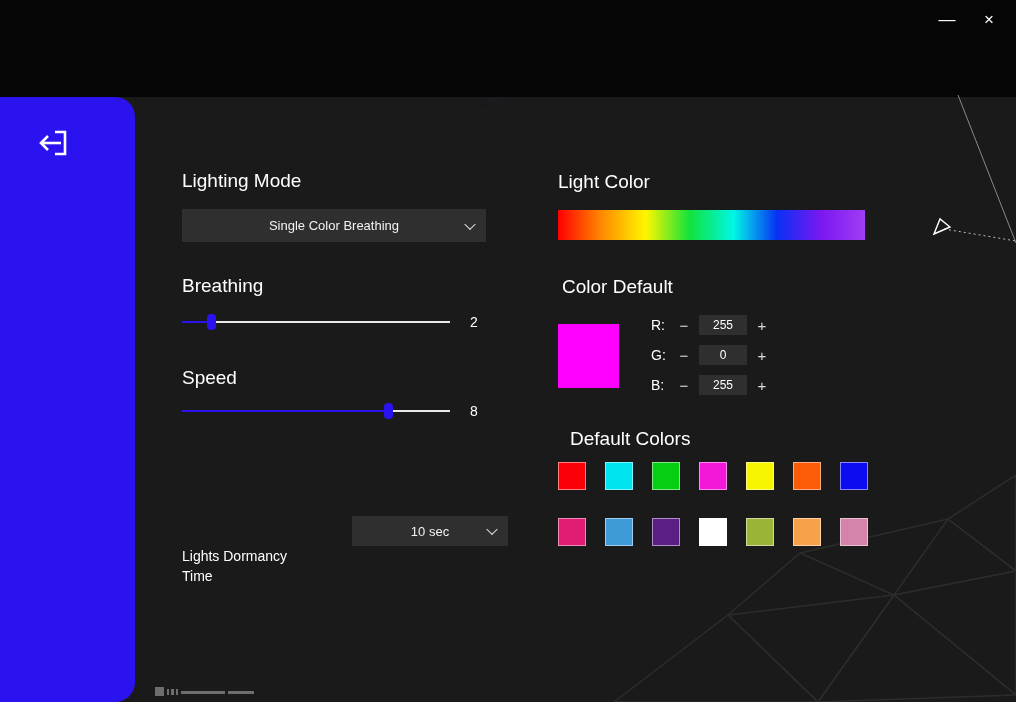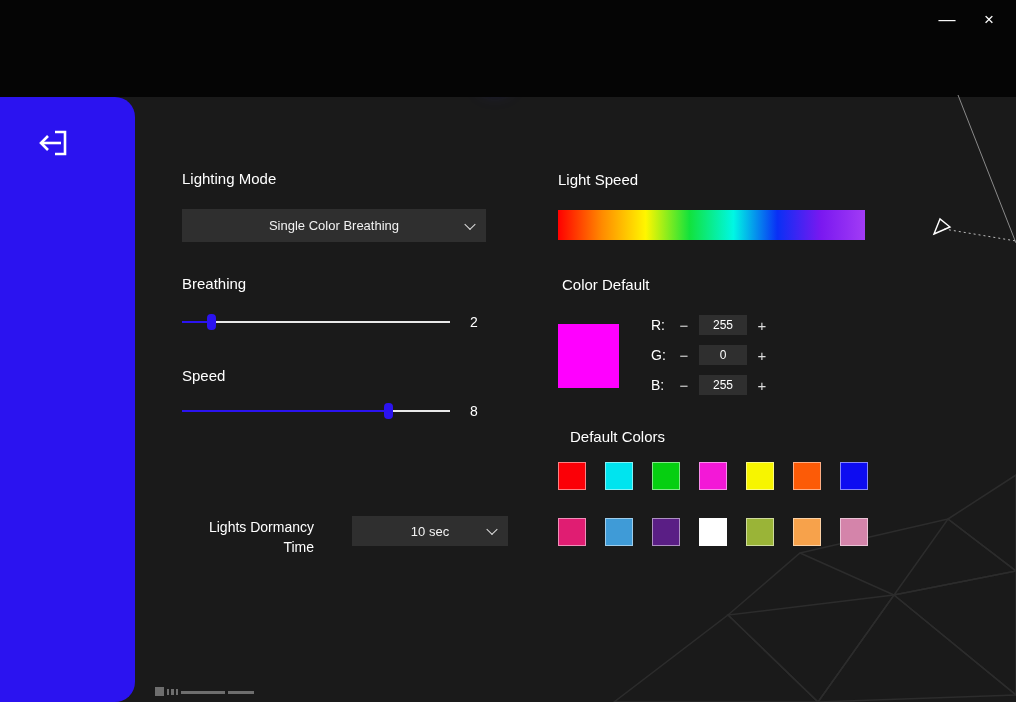--- a/index.html
+++ b/index.html
@@ -20,21 +20,21 @@
   .pipe { color: #7a7a7a; font-size: 15px; }
   .nav-item { width: 30px; height: 30px; display: flex; align-items: center; justify-content: center; cursor: pointer; }
   .macro-circle { width: 22px; height: 22px; border: 1.7px solid #fff; border-radius: 50%; display: flex; align-items: center; justify-content: center; font-size: 11px; font-weight: bold; }
   .nav-active svg { filter: drop-shadow(0 0 4px #4343ff) drop-shadow(0 0 9px #3030dd); }
   .battery { position: absolute; right: 26px; top: 62px; display: flex; align-items: center; }
   .batt-body { width: 36px; height: 18px; border: 2px solid #efefef; border-radius: 3px; padding: 2px; display: flex; gap: 2px; }
   .batt-seg { flex: 1; border-radius: 1px; }
   .batt-nub { width: 4px; height: 9px; background: #efefef; border-radius: 0 2px 2px 0; margin-left: 1px; }
   .sidebar { position: absolute; left: 0; top: 97px; width: 135px; height: 605px; border-radius: 0 20px 20px 0; z-index: 1; }
   .back-btn { position: absolute; left: 34px; top: 28px; background: none; border: none; cursor: pointer; }
-  .section-label { position: absolute; font-size: 15px; color: #fff; z-index: 1; }
+  .section-label { position: absolute; font-size: 19px; color: #fff; z-index: 1; }
   .dropdown { position: absolute; background: #2f2f2f; display: flex; align-items: center; justify-content: center; font-size: 13px; color: #f2f2f2; cursor: pointer; z-index: 1; }
   .chevron { position: absolute; right: 12px; top: 50%; width: 8px; height: 8px; border-right: 1.6px solid #ddd; border-bottom: 1.6px solid #ddd; transform: translateY(-70%) rotate(45deg); }
   .slider { position: absolute; height: 18px; cursor: pointer; z-index: 1; }
   .slider .track { position: absolute; left: 0; right: 0; top: 8px; height: 2px; background: #e9e9e9; }
   .slider .fill { position: absolute; left: 0; top: 8px; height: 2px; }
   .slider .thumb { position: absolute; top: 1px; width: 9px; height: 16px; border-radius: 4px; }
   .slider-value { position: absolute; font-size: 14px; z-index: 1; }
   .gradient-bar { position: absolute; cursor: crosshair; z-index: 1; }
   .preview-swatch { position: absolute; z-index: 1; }
   .channel-row { position: absolute; display: flex; align-items: center; gap: 9px; z-index: 1; }
@@ -160,27 +160,27 @@
 <div class="slider-value" style="left:470px; top:314px;">2</div>
 
 <div class="section-label" style="left:182px; top:367px;">Speed</div>
 <div class="slider" style="left:182px; top:402px; width:268px;">
   <div class="track"></div>
   <div class="fill" style="background: rgb(43, 19, 240); width: 77%;"></div>
   <div class="thumb" style="background: rgb(43, 19, 240); left: calc(77% - 4px);"></div>
 </div>
 <div class="slider-value" style="left:470px; top:403px;">8</div>
 
-<div class="section-label dormancy-label" style="left:182px; top:517px;text-align:right;">Lights Dormancy Time</div>
+<div class="section-label dormancy-label" style="left:182px; top:546px;">Lights Dormancy Time</div>
 <div class="dropdown" style="left:352px; top:516px; width:156px; height:30px;">
   <span>10 sec</span>
   <span class="chevron"></span>
 </div>
 
-<div class="section-label" style="left:558px; top:171px;">Light Speed</div>
+<div class="section-label" style="left:558px; top:171px;">Light Color</div>
 <div class="gradient-bar" style="left: 558px; top: 210px; width: 307px; height: 30px; background: linear-gradient(90deg, rgb(255, 0, 0), rgb(255, 138, 0), rgb(255, 246, 0), rgb(18, 226, 60), rgb(0, 247, 228), rgb(9, 48, 245), rgb(122, 24, 240), rgb(162, 60, 245));"></div>
 
 <div class="section-label" style="left:562px; top:276px;">Color Default</div>
 <div class="preview-swatch" style="left: 558px; top: 324px; width: 61px; height: 64px; background: rgb(255, 0, 255);"></div>
 
 <div class="channel-row" style="left:651px; top:315px;">
   <span class="channel-label">R:</span>
   <span class="step-btn">−</span>
   <span class="value-box">255</span>
   <span class="step-btn">+</span>

